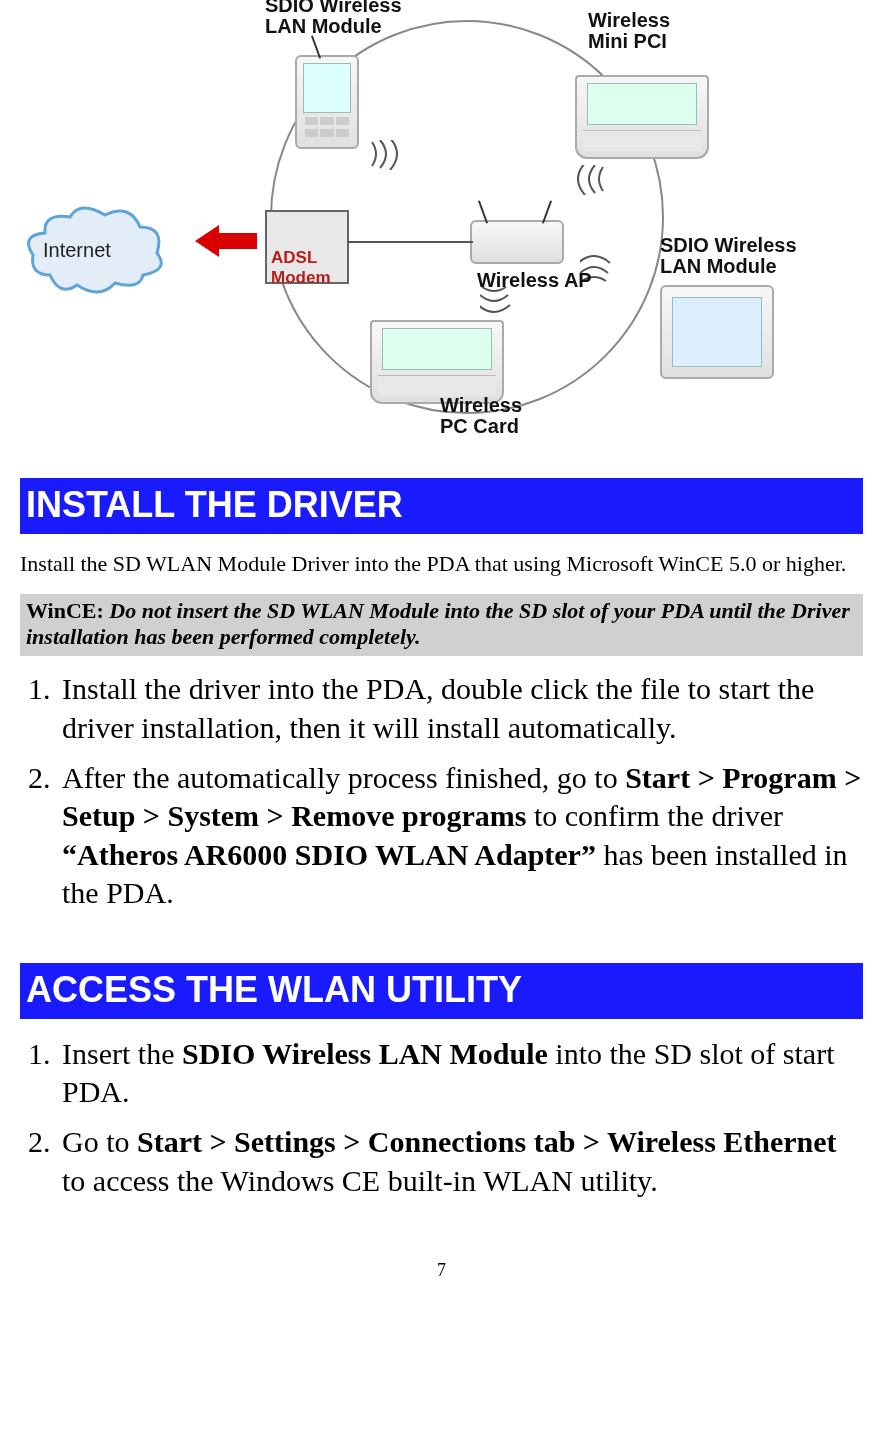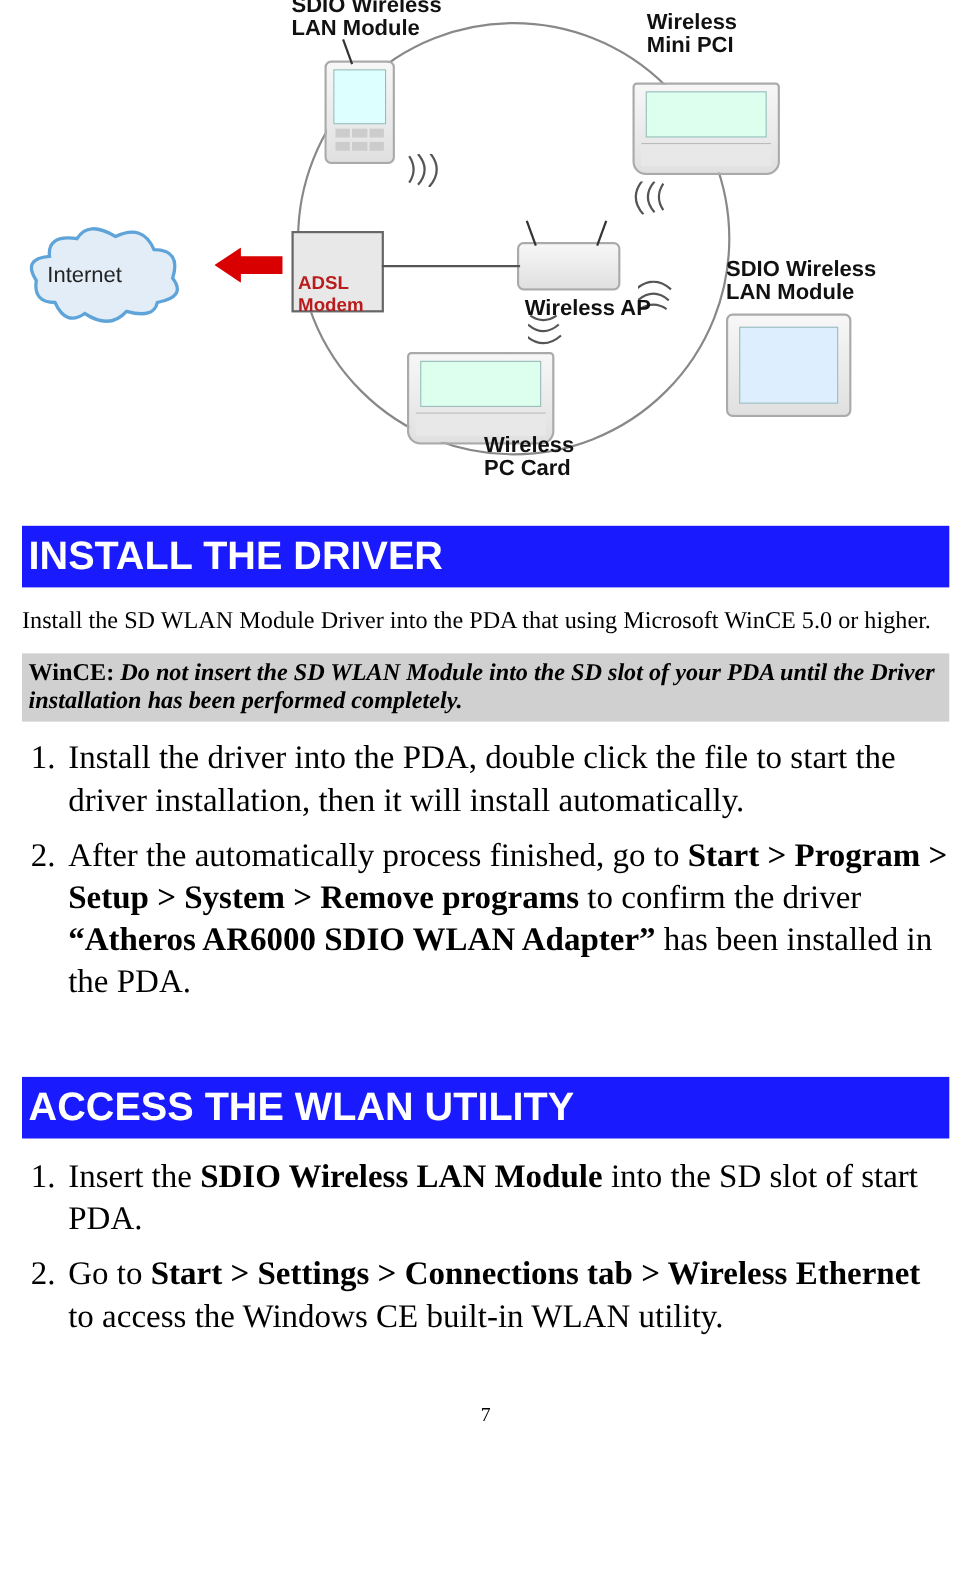--- a/index.html
+++ b/index.html
@@ -269,21 +269,21 @@
     <span class="note-label">WinCE:</span><span class="note-body"> Do not insert the SD WLAN Module into the SD slot of your PDA until the Driver installation has been performed completely.</span>
   </div>
 
   <ol class="num-list">
     <li>Install the driver into the PDA, double click the file to start the driver installation, then it will install automatically.</li>
     <li>
       <span>After the automatically process finished, go to </span><span class="bold">Start &gt; Program &gt; Setup &gt; System &gt; Remove programs</span><span> to confirm the driver </span><span class="bold">“Atheros AR6000 SDIO WLAN Adapter”</span><span> has been installed in the PDA.</span>
     </li>
   </ol>
 
-  <div class="blue-heading" style="margin-top:66px;">ACCESS THE WLAN UTILITY</div>
+  <div class="blue-heading" style="margin-top:50px;">ACCESS THE WLAN UTILITY</div>
 
   <ol class="num-list">
     <li>
       <span>Insert the </span><span class="bold">SDIO Wireless LAN Module</span><span> into the SD slot of start PDA.</span>
     </li>
     <li>
       <span>Go to </span><span class="bold">Start &gt; Settings &gt; Connections tab &gt; Wireless Ethernet</span><span> to access the Windows CE built-in WLAN utility.</span>
     </li>
   </ol>
 

